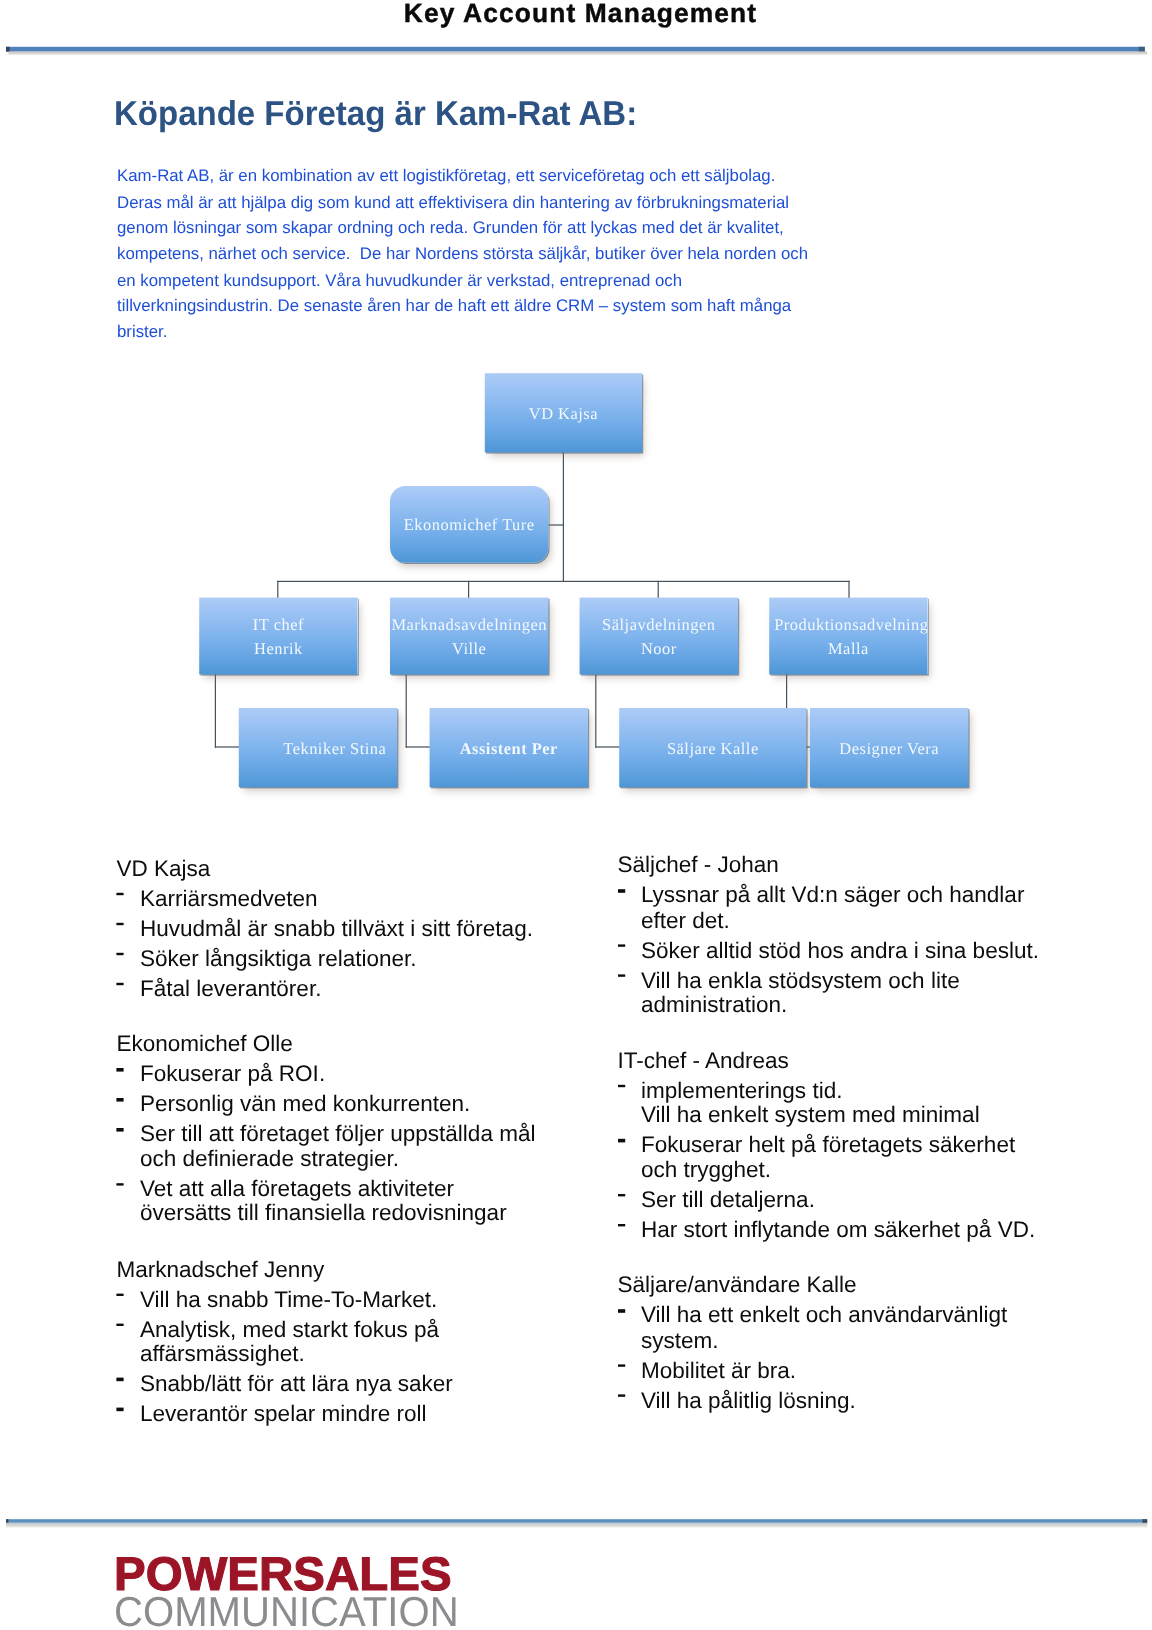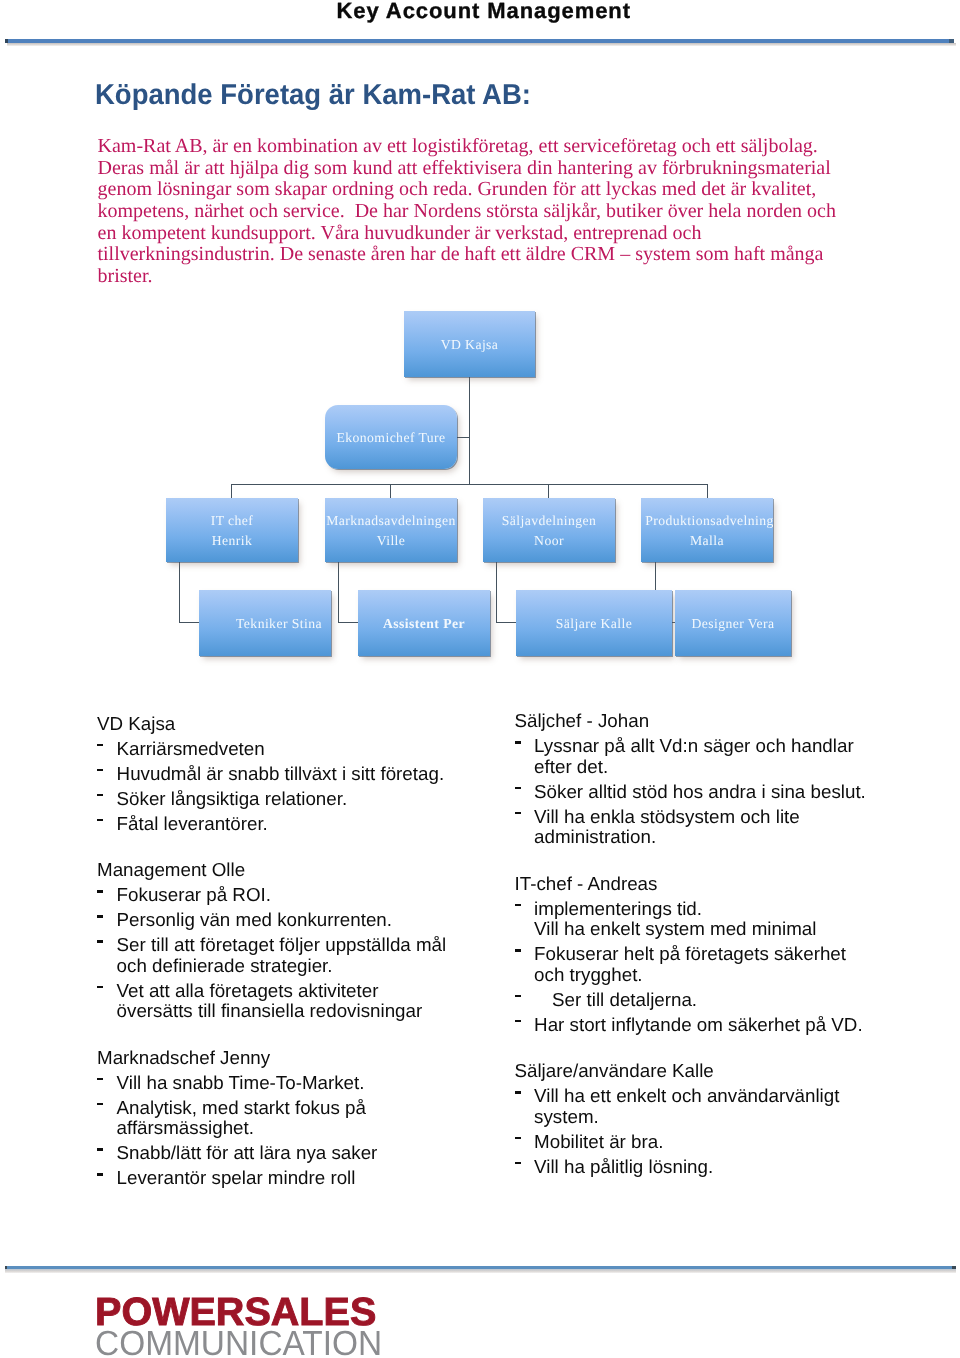--- a/index.html
+++ b/index.html
@@ -13,22 +13,22 @@
   #header-rule{position:absolute;left:5px;top:38.5px;width:949px;height:4px;background:#4f81bd;}
   #header-rule-cap-l{position:absolute;left:5px;top:38.5px;width:3px;height:4px;background:#32475c;}
   #header-rule-cap-r{position:absolute;left:949px;top:38.5px;width:5px;height:4px;background:#3f5e7d;}
   #header-rule-shadow{position:absolute;left:7px;top:42.5px;width:949px;height:3px;
     background:linear-gradient(to bottom,#c3bfbd 0%,#ddd9d7 55%,#f3f2f1 100%);}
 
   
   #doc-heading{position:absolute;left:95.3px;top:79px;font-size:28.8px;font-weight:bold;
     color:#2c5384;letter-spacing:0px;white-space:nowrap;
     transform:scaleX(0.955);transform-origin:left top;}
-  #intro{position:absolute;left:97.5px;top:136.0px;width:820px;font-size:20px;
-    line-height:21.64px;color:#be185d;font-family:Liberation Serif, serif;}
+  #intro{position:absolute;left:97.5px;top:136.0px;width:820px;font-size:14px;
+    line-height:21.64px;color:#1d4ed8;}
   #intro div{white-space:pre;}
 
   
   #chart{position:absolute;left:0;top:0;width:960px;height:1358px;}
   .onode{position:absolute;color:#f2f8fd;font-family:"Liberation Serif",serif;
     font-size:13.7px;line-height:20.4px;text-align:center;letter-spacing:0.42px;
     background:linear-gradient(to bottom,#adccf6 0%,#9dc3f4 18%,#74aeea 62%,#4e96d6 100%);
     box-shadow:1px 1px 0 0 rgba(45,70,100,0.50), 3px 4px 6px -1px rgba(150,132,120,0.42);
     display:flex;flex-direction:column;align-items:center;justify-content:center;padding-top:2px;box-sizing:border-box;
     overflow:hidden;white-space:nowrap;}
@@ -121,21 +121,21 @@
       </div>
       <div class="onode" style="left: 199px; top: 590px; width: 132px; height: 66px;">
         <div style="width: 132px; box-sizing: border-box; padding-left: 28px;">Tekniker Stina</div>
       </div>
       <div class="onode" style="left: 358px; top: 590px; width: 132px; height: 66px; font-weight: bold;">
         <div style="width: 132px; box-sizing: border-box;">Assistent Per</div>
       </div>
       <div class="onode" style="left: 516px; top: 590px; width: 156px; height: 66px;">
         <div style="width: 132px; box-sizing: border-box;">Säljare Kalle</div>
       </div>
-      <div class="onode" style="left: 675px; top: 590px; width: 116px; height: 66px;">
+      <div class="onode" style="left: 675px; top: 590px; width: 132px; height: 66px;">
         <div style="width: 132px; box-sizing: border-box;">Designer Vera</div>
       </div>
     </div>
 
   <div id="personas-left" class="persona-col" style="left:97px;top:714.1px;width:400px;">
       <div class="p-head">VD Kajsa</div>
       <div class="p-item">
         <span class="dash">-</span>
         <span class="txt">
           <span style="display: block;">Karriärsmedveten</span>
@@ -152,21 +152,21 @@
         <span class="txt">
           <span style="display: block;">Söker långsiktiga relationer.</span>
         </span>
       </div>
       <div class="p-item">
         <span class="dash">-</span>
         <span class="txt">
           <span style="display: block;">Fåtal leverantörer.</span>
         </span>
       </div>
-      <div class="p-head">Management Olle</div>
+      <div class="p-head">Ekonomichef Olle</div>
       <div class="p-item">
         <span class="dash">-</span>
         <span class="txt">
           <span style="display: block;">Fokuserar på ROI.</span>
         </span>
       </div>
       <div class="p-item">
         <span class="dash">-</span>
         <span class="txt">
           <span style="display: block;">Personlig vän med konkurrenten.</span>
@@ -246,21 +246,21 @@
       <div class="p-item">
         <span class="dash">-</span>
         <span class="txt">
           <span style="display: block;">Fokuserar helt på företagets säkerhet</span>
           <span style="display: block;">och trygghet.</span>
         </span>
       </div>
       <div class="p-item">
         <span class="dash">-</span>
         <span class="txt">
-          <span style="display: block; margin-left: 18px;">Ser till detaljerna.</span>
+          <span style="display: block;">Ser till detaljerna.</span>
         </span>
       </div>
       <div class="p-item">
         <span class="dash">-</span>
         <span class="txt">
           <span style="display: block;">Har stort inflytande om säkerhet på VD.</span>
         </span>
       </div>
       <div class="p-head">Säljare/användare Kalle</div>
       <div class="p-item">

